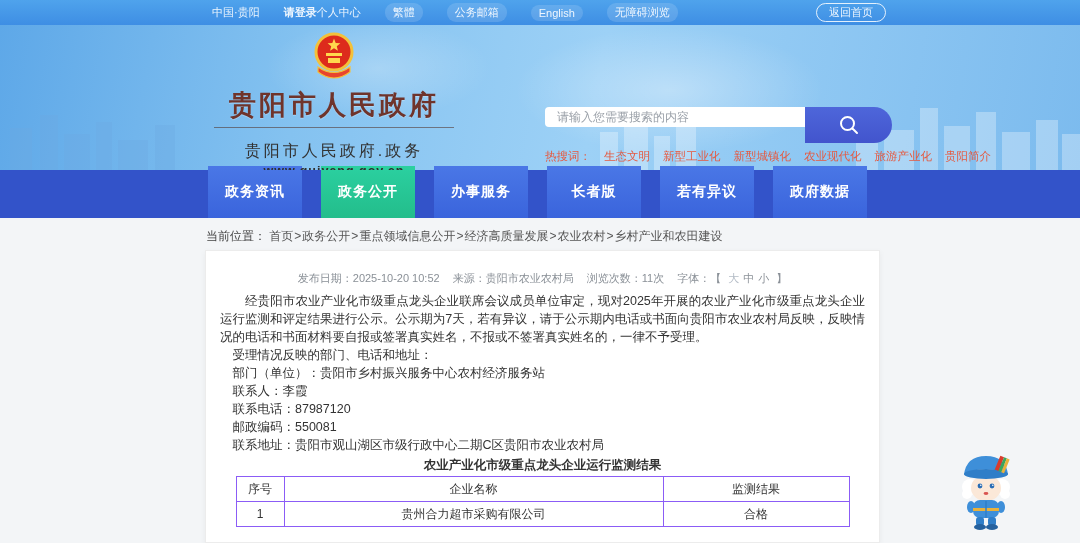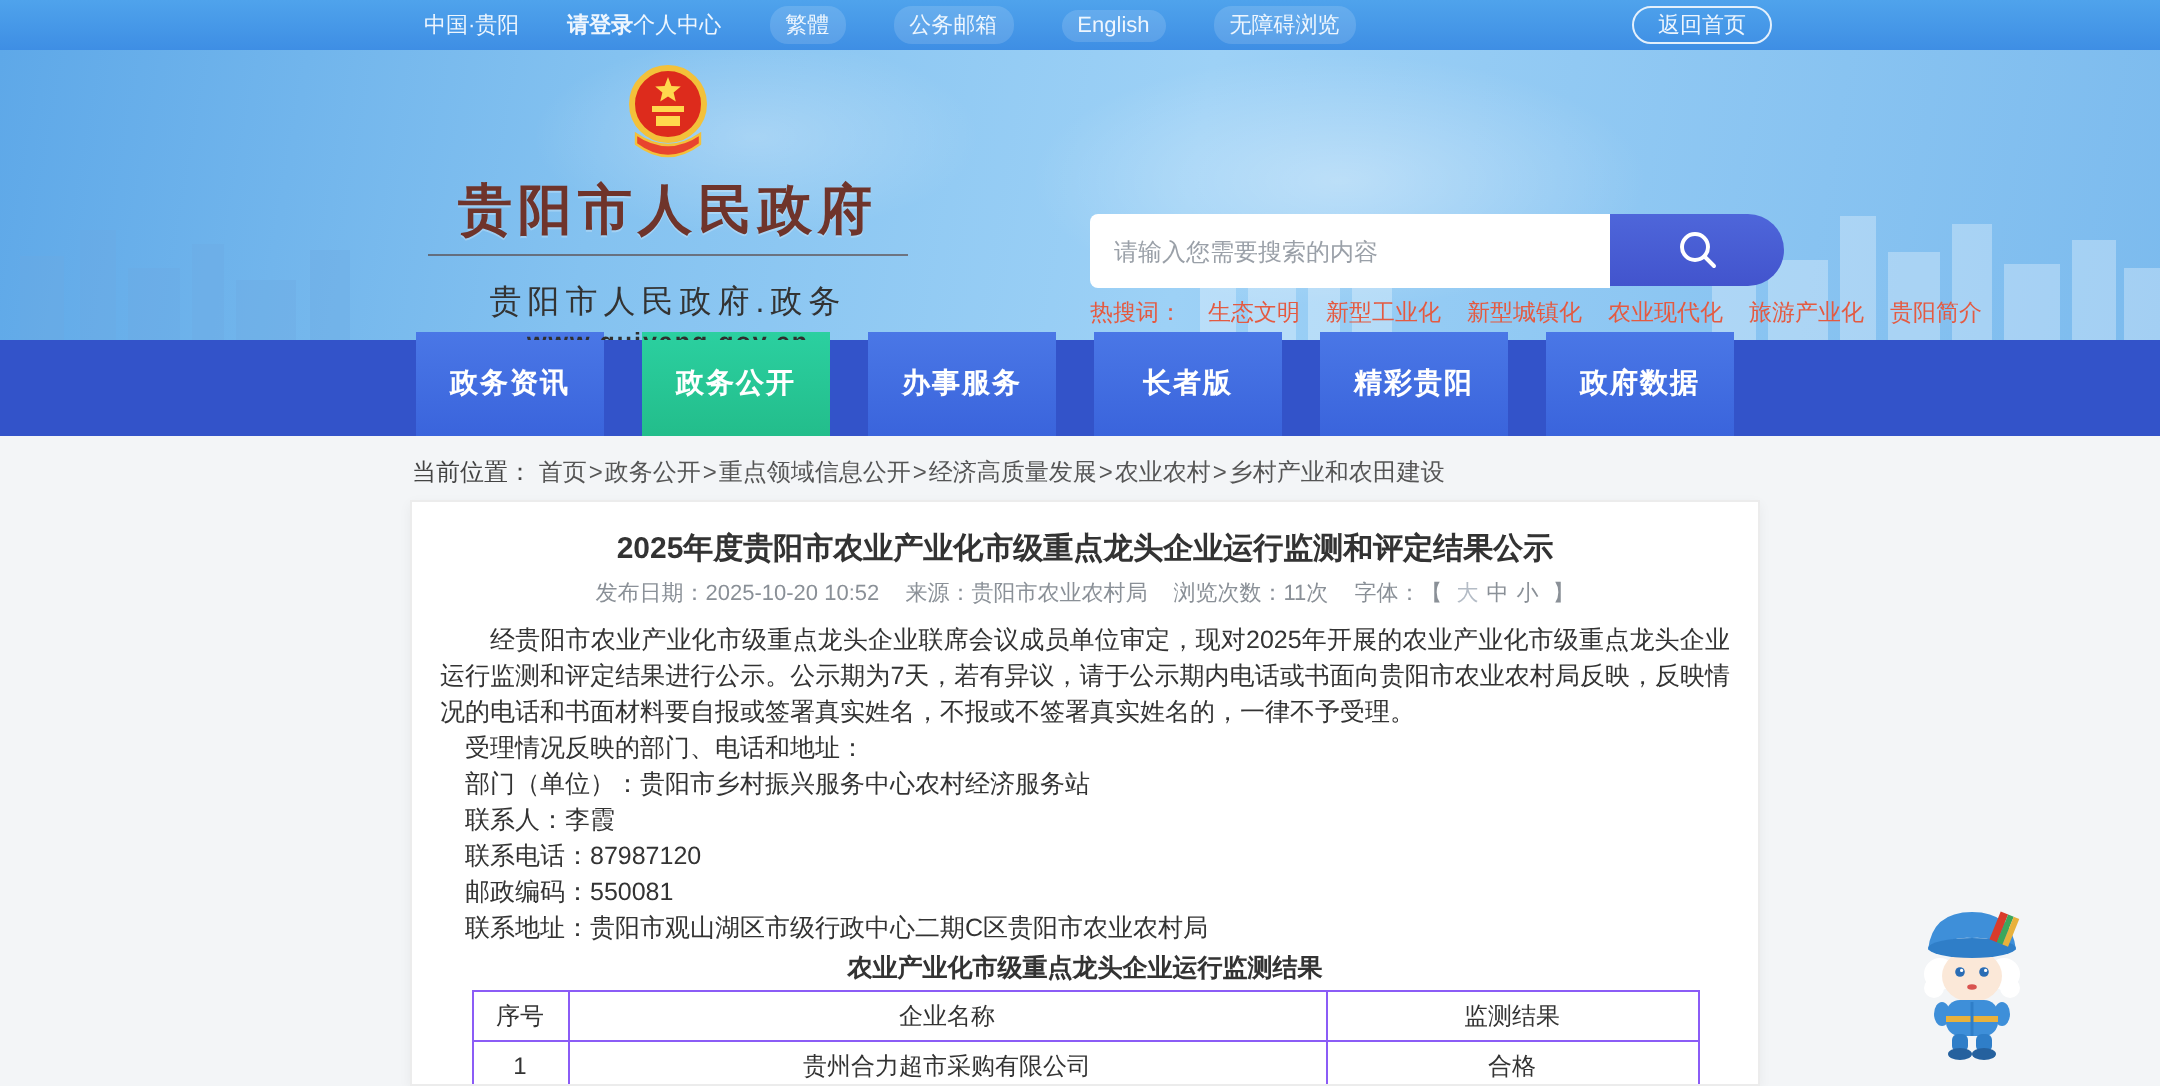--- a/index.html
+++ b/index.html
@@ -35,21 +35,21 @@
   .emblem{display:block;margin:0 auto;}
   .site-name{
     font-size:27px;font-weight:bold;color:#6f342b;letter-spacing:3px;
     margin-top:2px;white-space:nowrap;text-shadow:0 1px 0 rgba(255,255,255,.25);
   }
   .logo-divider{height:1px;background:rgba(80,45,35,.55);margin:4px 2px 3px;}
   .site-domain{font-size:16px;color:#333;letter-spacing:3px;font-weight:normal;margin-top:13px;}
   .site-url{font-size:12.5px;color:#2f2f2f;letter-spacing:1px;margin-top:2px;font-weight:bold;}
   .search{position:absolute;left:545px;top:82px;display:flex;z-index:2;}
   .search input{
-    width:236px;height:37px;border:none;outline:none;border-radius:4px 0 0 4px;
+    width:236px;height:20px;border:none;outline:none;border-radius:4px 0 0 4px;
     padding:0 12px;font-size:12px;color:#333;background:#fff;
     font-family:"Liberation Sans","DejaVu Sans",sans-serif;
   }
   .search input::placeholder{color:#9aa0a8;}
   .search-btn{
     width:87px;height:36px;border:none;cursor:pointer;border-radius:0 18px 18px 0;
     background:linear-gradient(180deg,#4e66da,#4254cd);display:flex;align-items:center;justify-content:center;
   }
   .hotwords{
     position:absolute;left:545px;top:124px;width:340px;display:flex;gap:13px;
@@ -177,32 +177,31 @@
     <span class="hot-word">贵阳简介</span>
   </div>
 </div>
 
 <div class="navbar">
   <div class="nav-tabs">
     <div class="nav-tab">政务资讯</div>
     <div class="nav-tab active">政务公开</div>
     <div class="nav-tab">办事服务</div>
     <div class="nav-tab">长者版</div>
-    <div class="nav-tab">精彩贵阳</div>
+    <div class="nav-tab">若有异议</div>
     <div class="nav-tab">政府数据</div>
   </div>
 </div>
 
 <div class="breadcrumb">
   <span class="bc-label">当前位置：</span>
   <span class="bc-seg">首页</span><span class="bc-sep">&gt;</span><span class="bc-seg">政务公开</span><span class="bc-sep">&gt;</span><span class="bc-seg">重点领域信息公开</span><span class="bc-sep">&gt;</span><span class="bc-seg">经济高质量发展</span><span class="bc-sep">&gt;</span><span class="bc-seg">农业农村</span><span class="bc-sep">&gt;</span><span class="bc-seg">乡村产业和农田建设</span>
 </div>
 
 <div class="panel">
-  <div class="article-title">2025年度贵阳市农业产业化市级重点龙头企业运行监测和评定结果公示</div>
   <div class="article-meta">
     <span>发布日期：2025-10-20 10:52</span>
     <span>来源：贵阳市农业农村局</span>
     <span>浏览次数：11次</span>
     <span>字体：【</span><span class="font-size-opt dim">大</span><span class="font-size-opt">中</span><span class="font-size-opt">小</span><span>】</span>
   </div>
 
   <div class="article-body">
     <p class="p-intro">经贵阳市农业产业化市级重点龙头企业联席会议成员单位审定，现对2025年开展的农业产业化市级重点龙头企业运行监测和评定结果进行公示。公示期为7天，若有异议，请于公示期内电话或书面向贵阳市农业农村局反映，反映情况的电话和书面材料要自报或签署真实姓名，不报或不签署真实姓名的，一律不予受理。</p>
     <p class="p-contact">受理情况反映的部门、电话和地址：</p>

